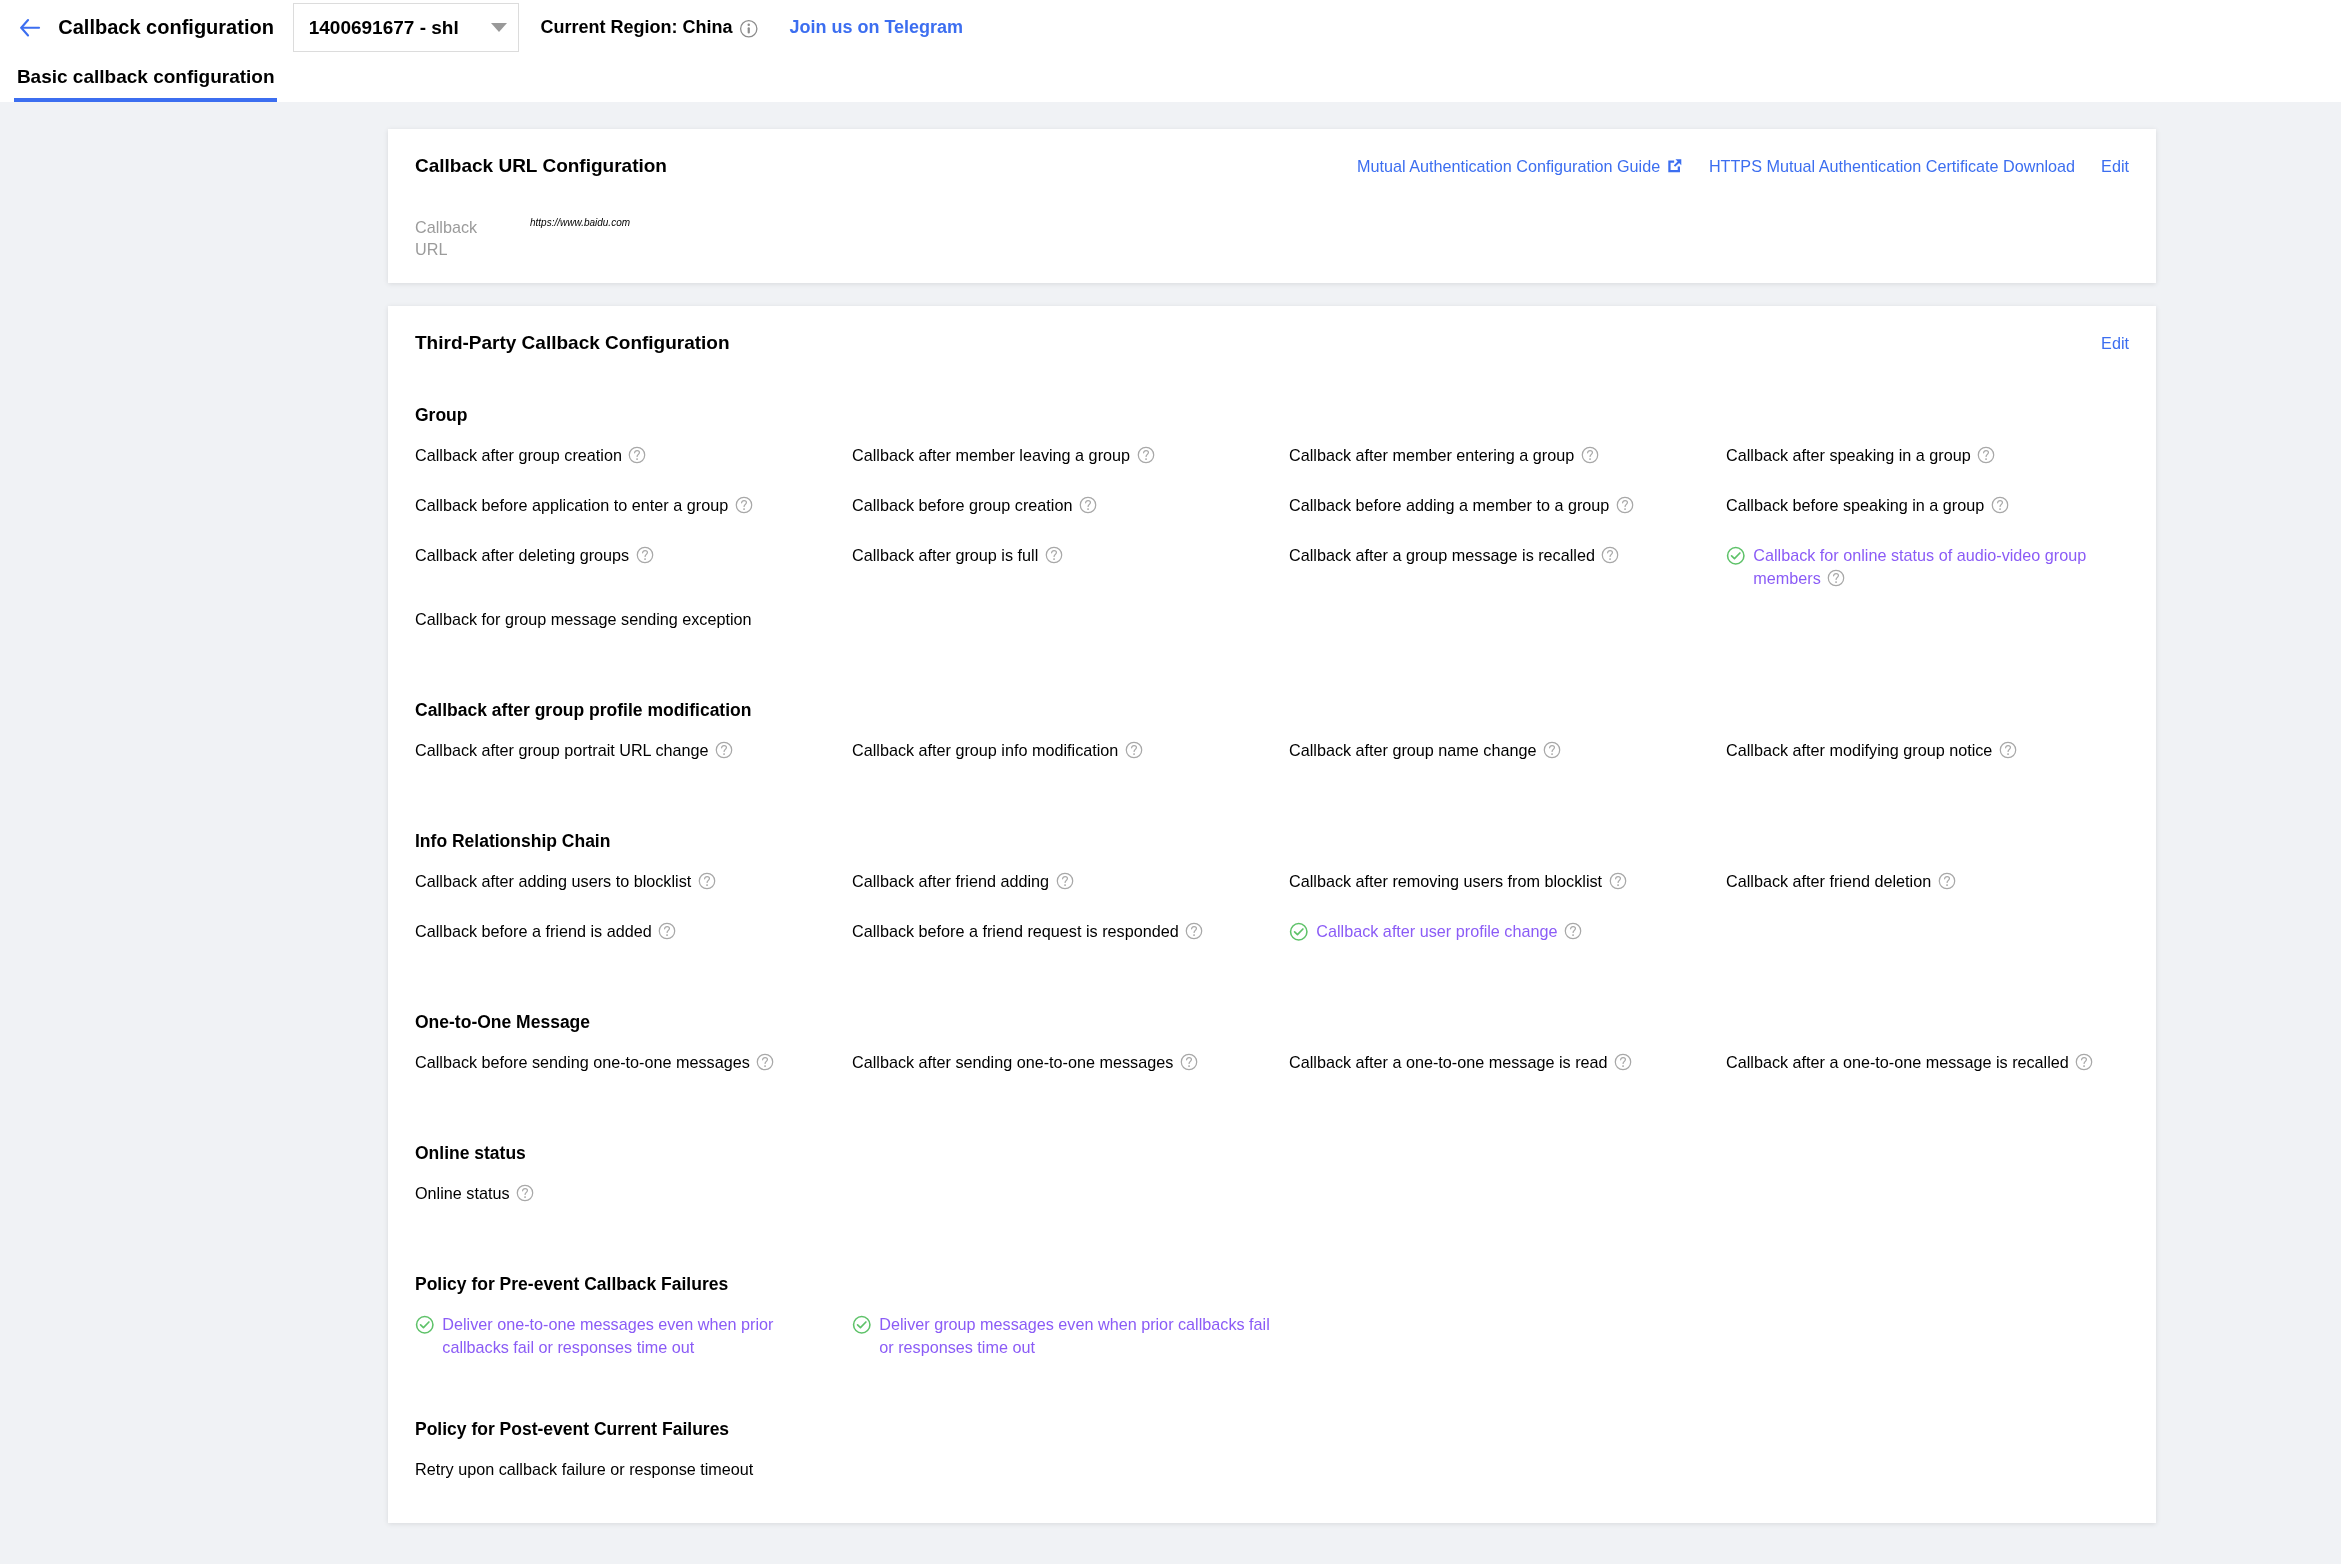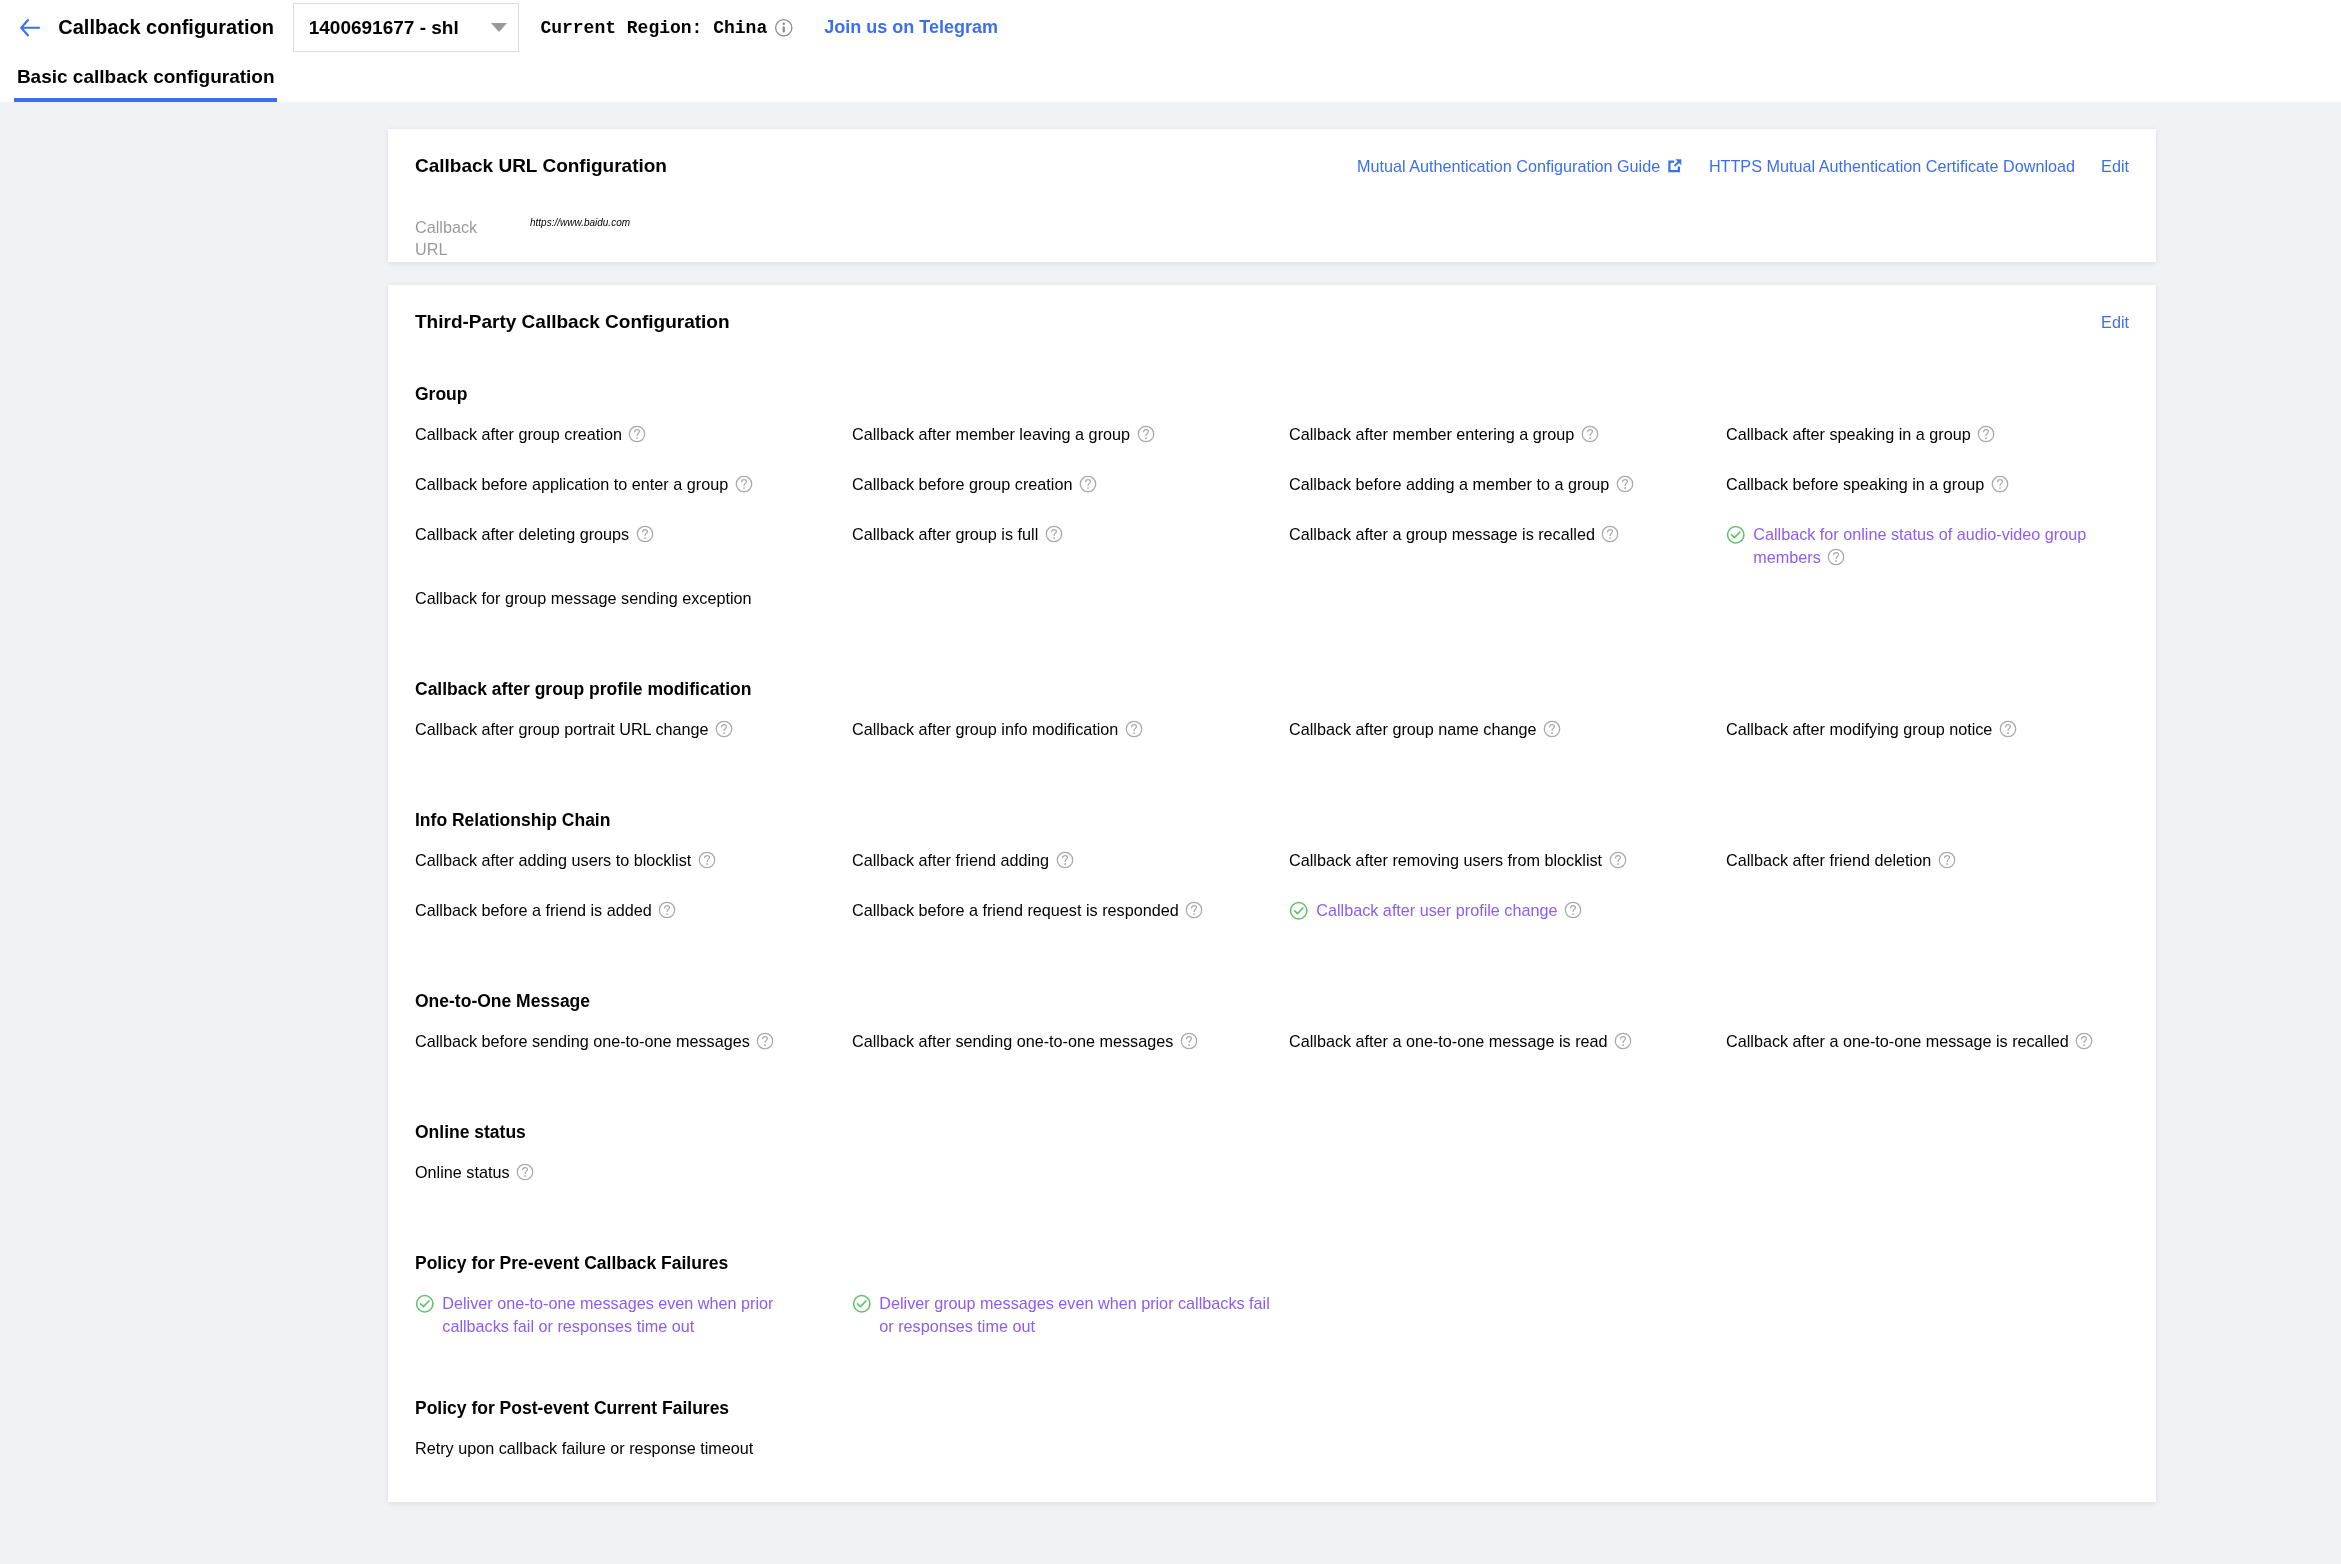--- a/index.html
+++ b/index.html
@@ -56,21 +56,20 @@
     border-left: 8.4px solid transparent;
     border-right: 8.4px solid transparent;
     border-top: 9px solid #999999;
   }
   .region-label {
     font-size: 18px;
     font-weight: bold;
     color: #000;
     margin-left: 21px;
     white-space: nowrap;
-    font-family: Liberation Mono, monospace;
   }
   .info-icon {
     margin-left: 6.5px;
     display: inline-flex;
     vertical-align: middle;
     cursor: pointer;
   }
   .telegram-link {
     font-size: 18px;
     font-weight: bold;
@@ -108,21 +107,21 @@
   .card {
     background: #ffffff;
     margin: 0 auto;
     width: 1768px;
     margin-left: 388px;
     box-shadow: 0 1.3px 5.2px rgba(0,0,0,0.10);
   }
   .card-url {
     margin-top: 27px;
     padding: 26px 27px 34px 27px;
-    height: 133px;
+    height: 154px;
   }
   .card-third {
     margin-top: 23.4px;
     padding: 26px 27px 32.5px 27px;
   }
   .card-head {
     display: flex;
     align-items: center;
     justify-content: space-between;
   }

